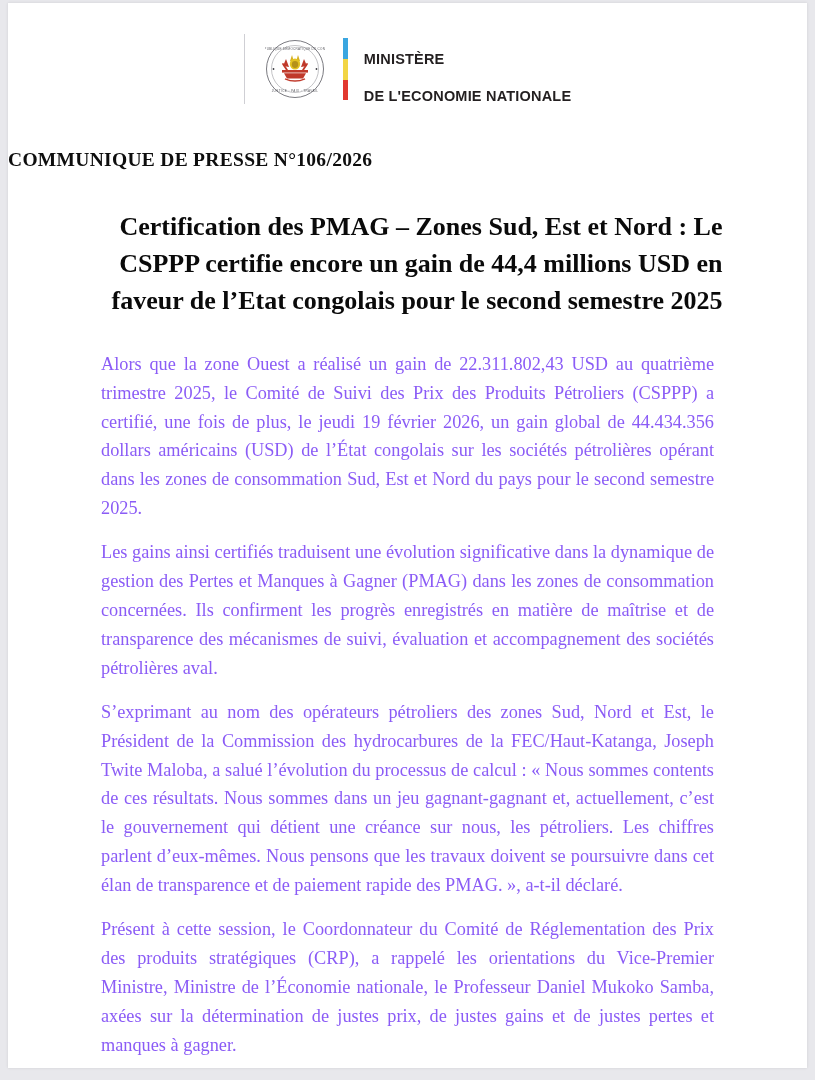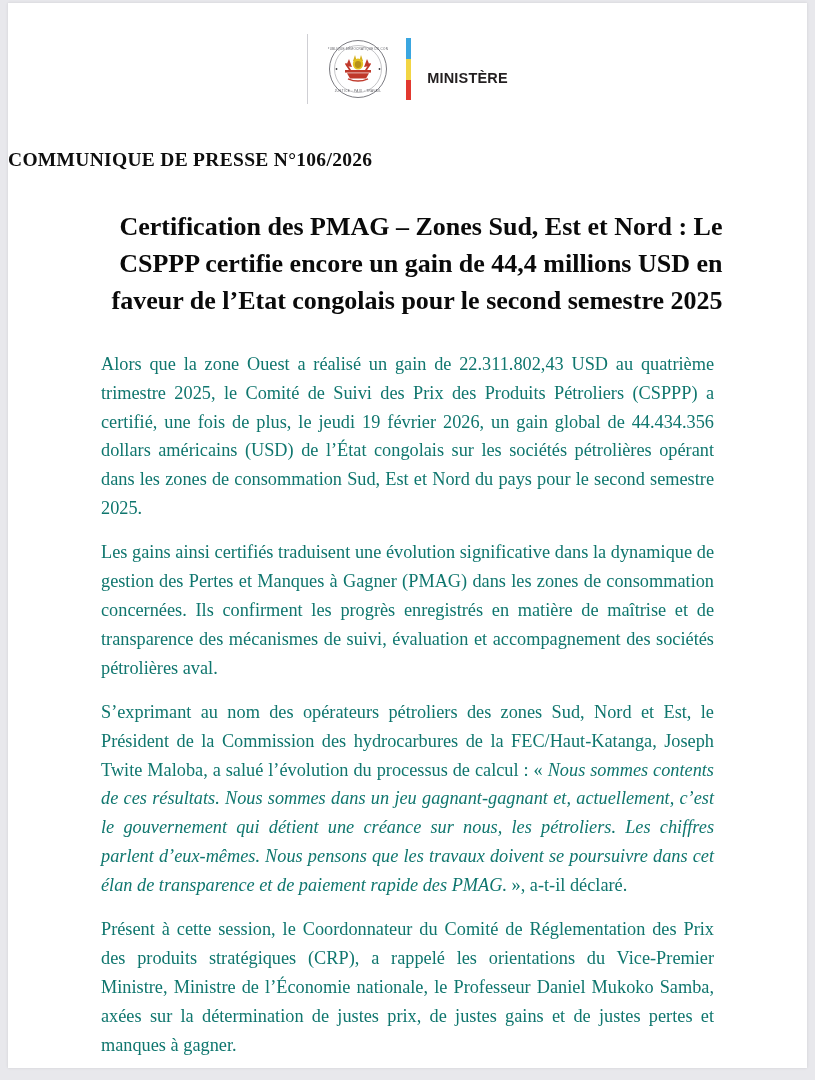--- a/index.html
+++ b/index.html
@@ -89,26 +89,26 @@
 
   
   .body-wrap {
     margin: 30px auto 0 auto;
     width: 613px;
   }
   p.para {
     text-align: justify;
     font-size: 18.3px;
     line-height: 1.58;
-    color: #0f766e;
+    color: #8b5cf6;
     margin: 0 0 15px 0;
     hyphens: none;
   }
   p.para:last-child { margin-bottom: 0; }
-  .q { font-style: italic; }
+  .q { }
 </style>
 </head>
 <body>
 
 <div class="page">
 
   <div class="letterhead">
     <div class="lh-rule"></div>
 
     <div class="emblem">
@@ -133,20 +133,21 @@
     </div>
 
     <div class="flagbar">
       <i class="flag-blue"></i>
       <i class="flag-yellow"></i>
       <i class="flag-red"></i>
     </div>
 
     <div class="ministry">
       <div>MINISTÈRE</div>
+      <div>DE L'ECONOMIE NATIONALE</div>
     </div>
   </div>
 
   <div class="comm-line">COMMUNIQUE DE PRESSE N°106/2026</div>
 
   <div class="headline">Certification des PMAG – Zones Sud, Est et Nord : Le CSPPP certifie encore un gain de 44,4 millions USD en faveur de l’Etat congolais pour le second semestre 2025</div>
 
   <div class="body-wrap">
     <p class="para">Alors que la zone Ouest a réalisé un gain de 22.311.802,43 USD au quatrième trimestre 2025, le Comité de Suivi des Prix des Produits Pétroliers (CSPPP) a certifié, une fois de plus, le jeudi 19 février 2026, un gain global de 44.434.356 dollars américains (USD) de l’État congolais sur les sociétés pétrolières opérant dans les zones de consommation Sud, Est et Nord du pays pour le second semestre 2025.</p>
     <p class="para">Les gains ainsi certifiés traduisent une évolution significative dans la dynamique de gestion des Pertes et Manques à Gagner (PMAG) dans les zones de consommation concernées. Ils confirment les progrès enregistrés en matière de maîtrise et de transparence des mécanismes de suivi, évaluation et accompagnement des sociétés pétrolières aval.</p>

